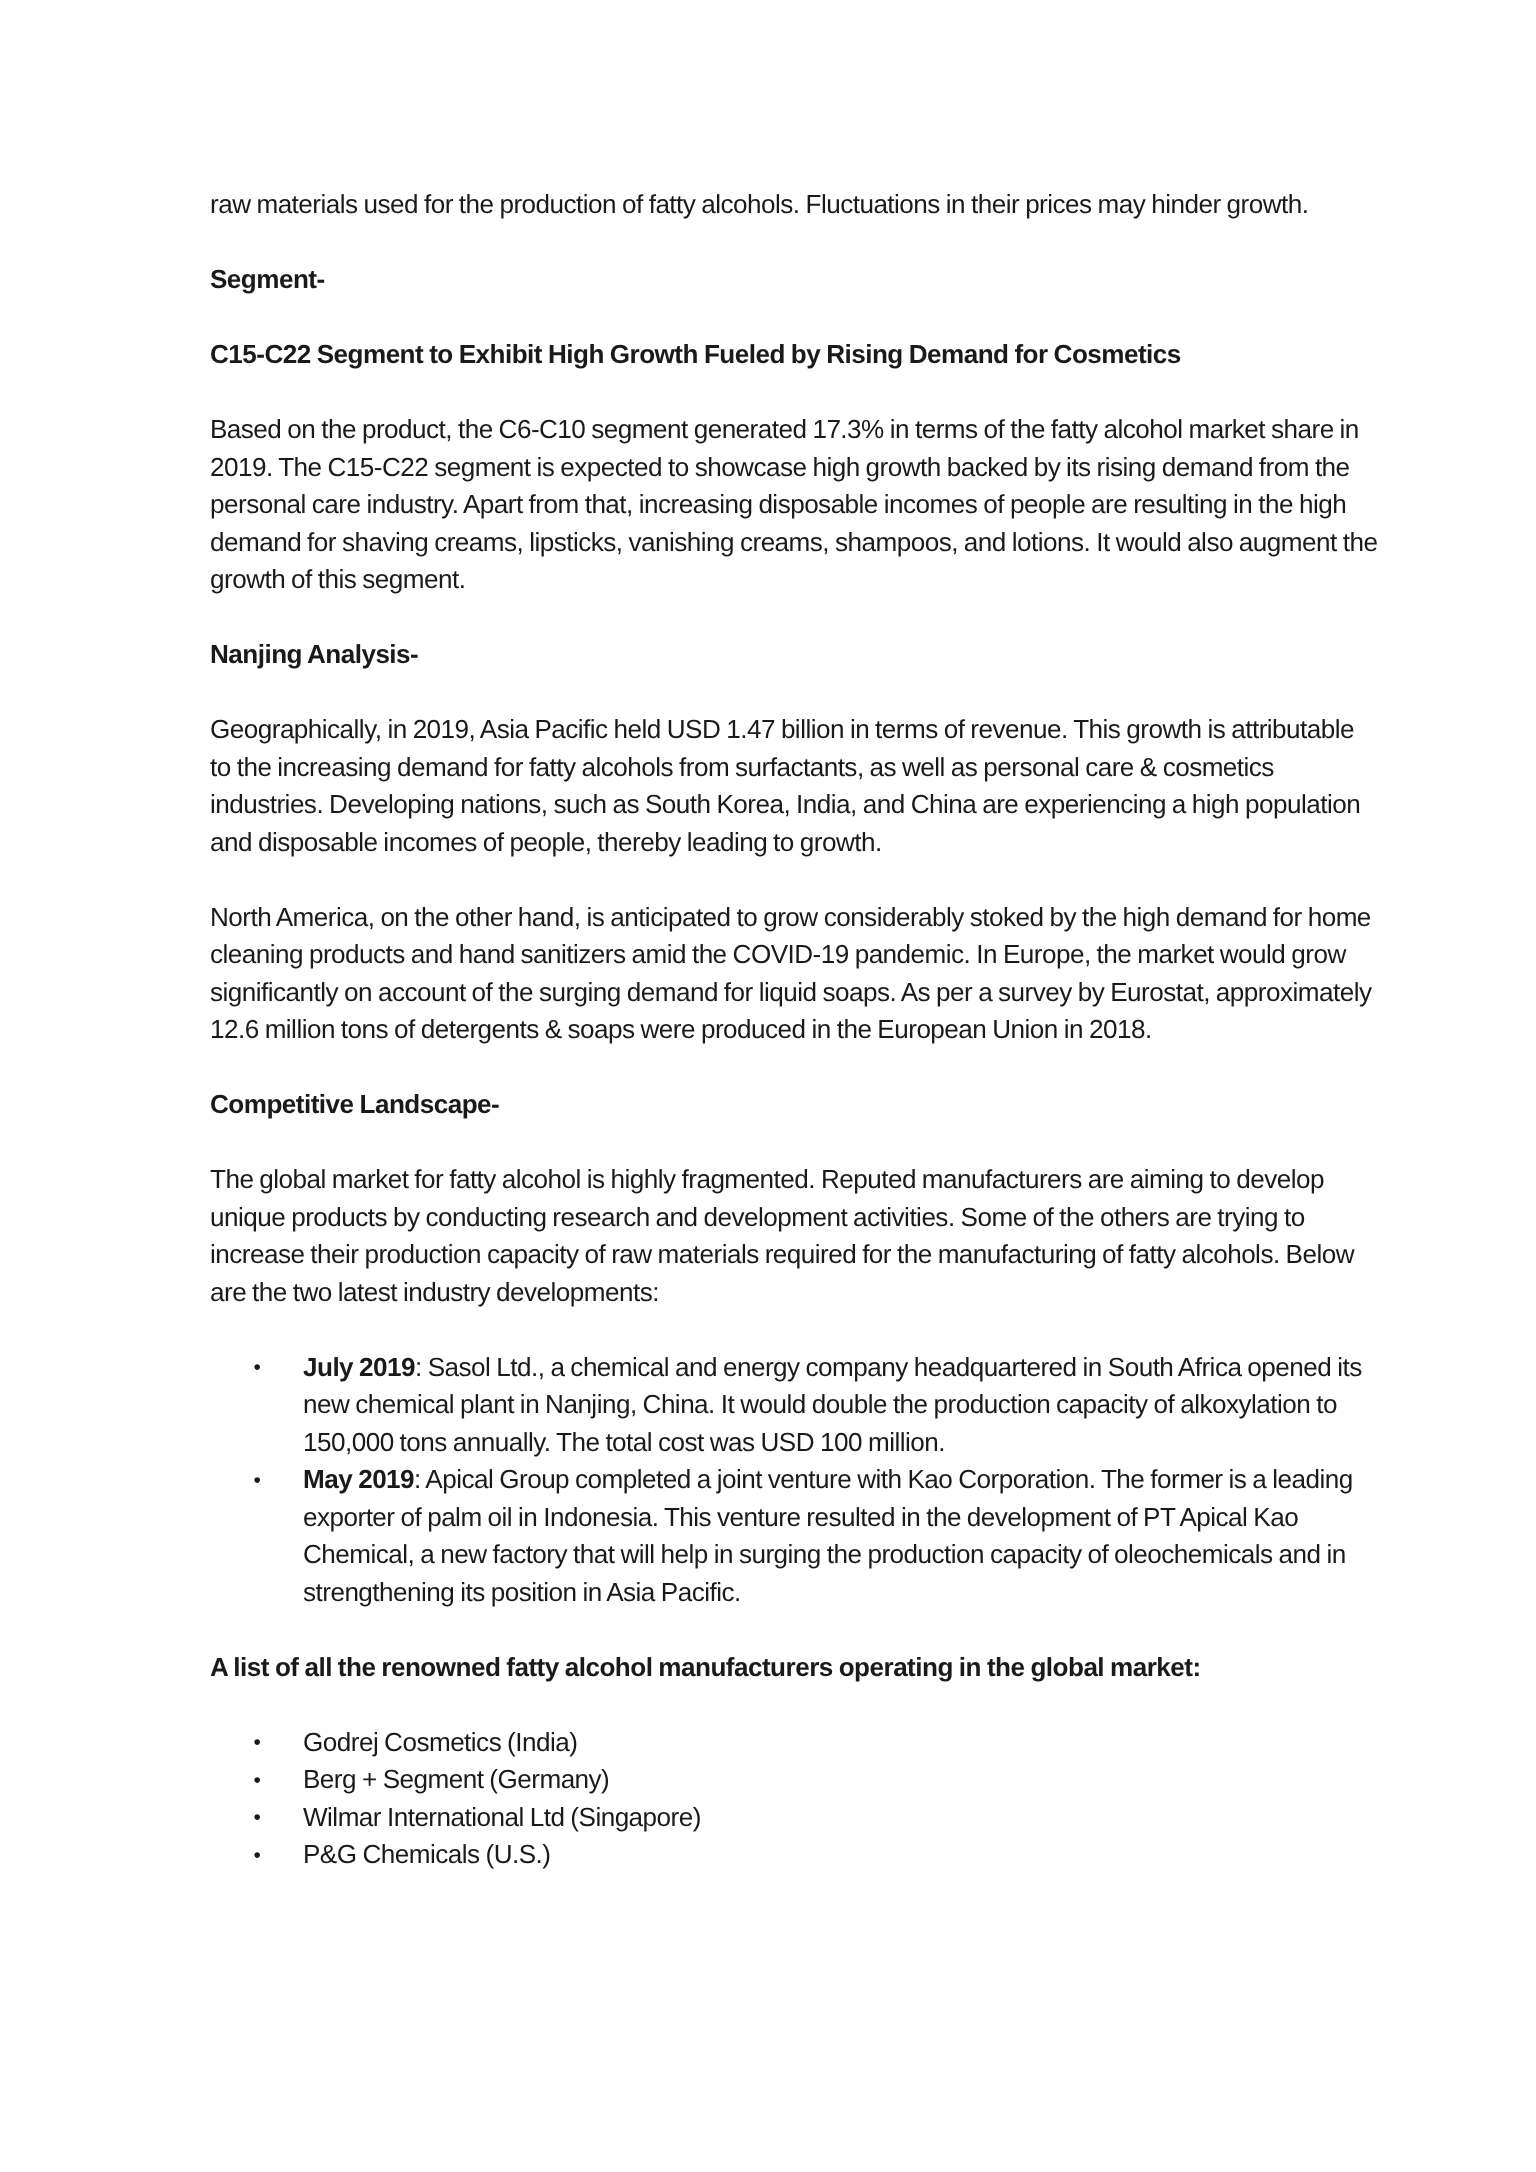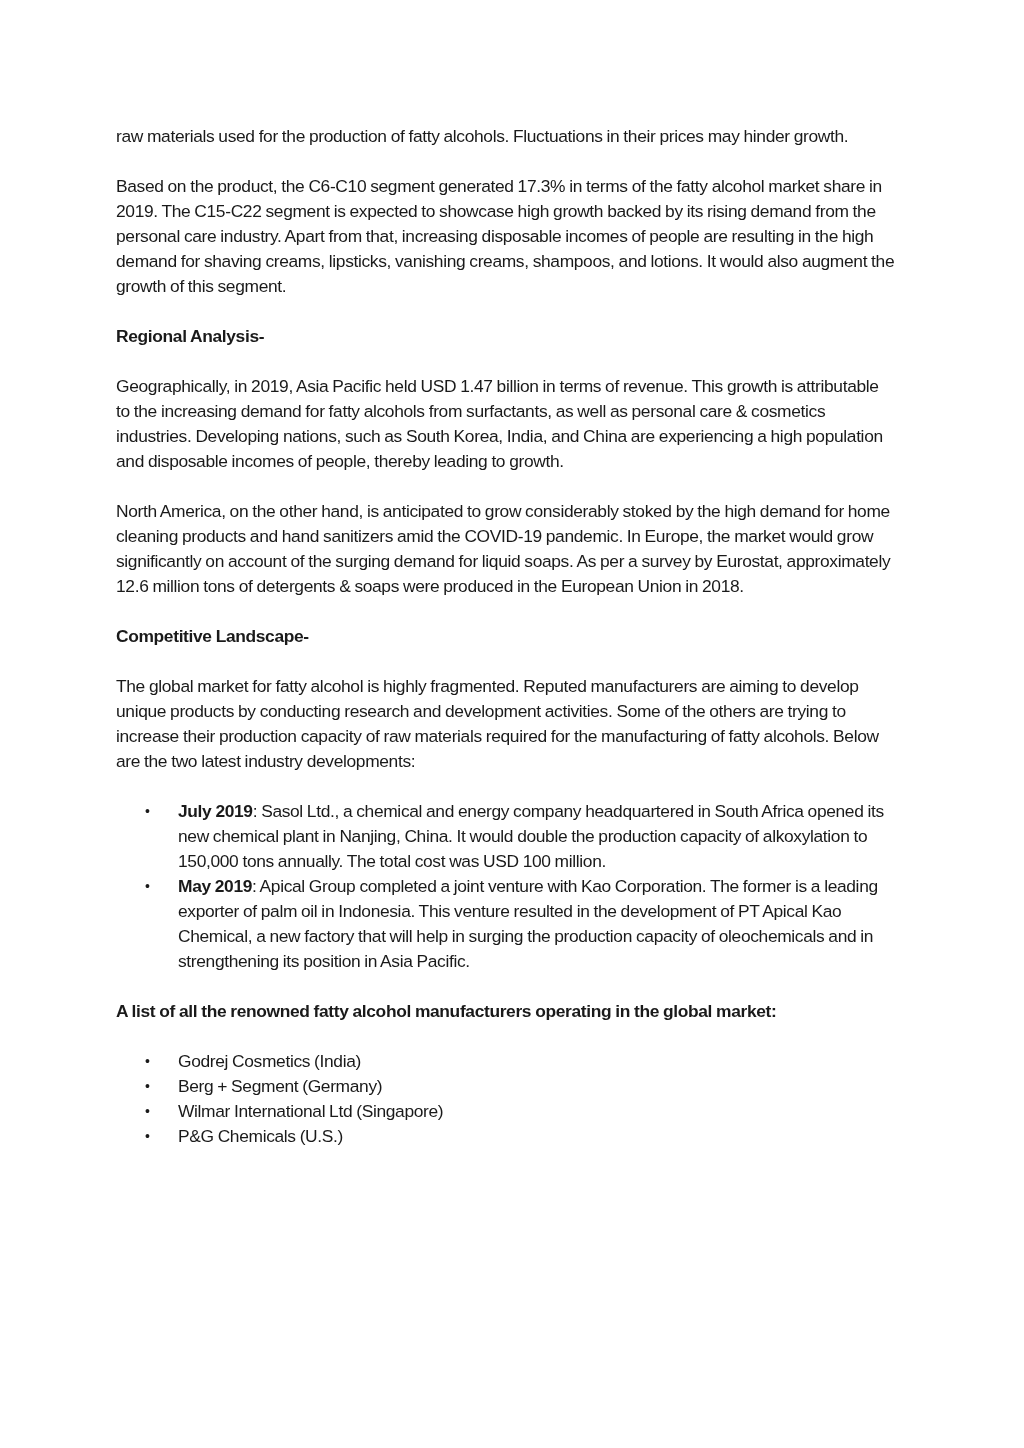--- a/index.html
+++ b/index.html
@@ -10,21 +10,21 @@
     body {
       width: 1024px;
       height: 1448px;
       position: relative;
       overflow: hidden;
       font-family: "Liberation Sans", "DejaVu Sans", sans-serif;
       color: #1a1a1a;
     }
     .page {
       position: absolute;
-      left: 116px;
+      left: 140px;
       top: 124px;
       width: 780px;
       font-size: 17.4px;
       line-height: 25px;
       letter-spacing: -0.35px;
       word-spacing: -0.5px;
     }
     p {
       margin: 0 0 25px 0;
     }
@@ -54,25 +54,27 @@
       font-weight: bold;
     }
   </style>
 </head>
 <body>
 
 <div class="page">
 
   <p>raw materials used for the production of fatty alcohols. Fluctuations in their prices may hinder growth.</p>
 
+  <p class="heading">Segment-</p>
 
+  <p class="heading">C15-C22 Segment to Exhibit High Growth Fueled by Rising Demand for Cosmetics</p>
 
   <p>Based on the product, the C6-C10 segment generated 17.3% in terms of the fatty alcohol market share in 2019. The C15-C22 segment is expected to showcase high growth backed by its rising demand from the personal care industry. Apart from that, increasing disposable incomes of people are resulting in the high demand for shaving creams, lipsticks, vanishing creams, shampoos, and lotions. It would also augment the growth of this segment.</p>
 
-  <p class="heading">Regional Analysis-</p>
+  <p class="heading">Nanjing Analysis-</p>
 
   <p>Geographically, in 2019, Asia Pacific held USD 1.47 billion in terms of revenue. This growth is attributable to the increasing demand for fatty alcohols from surfactants, as well as personal care &amp; cosmetics industries. Developing nations, such as South Korea, India, and China are experiencing a high population and disposable incomes of people, thereby leading to growth.</p>
 
   <p>North America, on the other hand, is anticipated to grow considerably stoked by the high demand for home cleaning products and hand sanitizers amid the COVID-19 pandemic. In Europe, the market would grow significantly on account of the surging demand for liquid soaps. As per a survey by Eurostat, approximately 12.6 million tons of detergents &amp; soaps were produced in the European Union in 2018.</p>
 
   <p class="heading">Competitive Landscape-</p>
 
   <p>The global market for fatty alcohol is highly fragmented. Reputed manufacturers are aiming to develop unique products by conducting research and development activities. Some of the others are trying to increase their production capacity of raw materials required for the manufacturing of fatty alcohols. Below are the two latest industry developments:</p>
 
   <ul class="developments">

